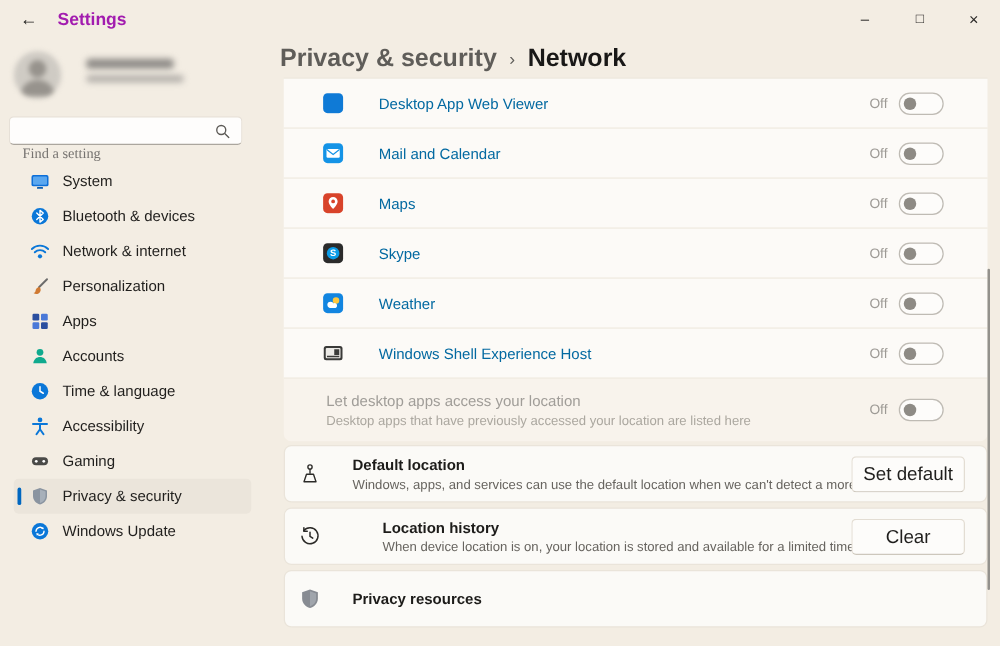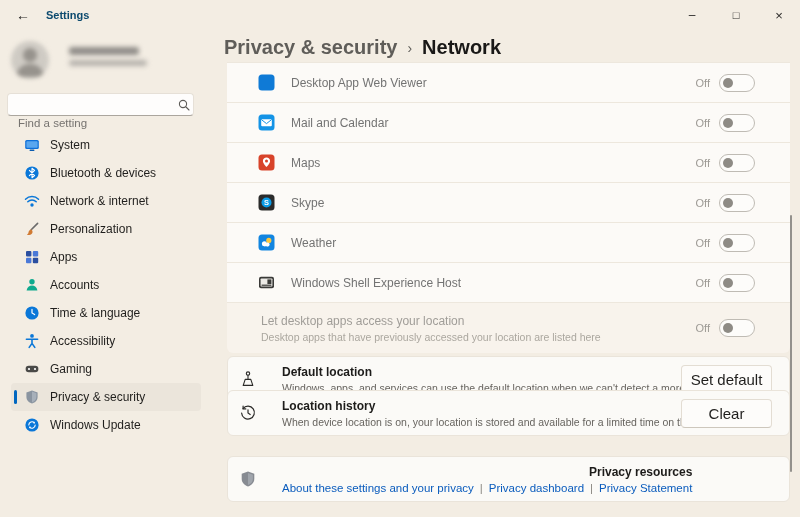--- a/index.html
+++ b/index.html
@@ -2,72 +2,72 @@
 <html><head>
 <meta charset="utf-8">
 <style>
   * { margin:0; padding:0; box-sizing:border-box; }
   html,body { width:800px; height:517px; overflow:hidden; }
   body { font-family:"Liberation Sans", sans-serif; background:#f3ede3; color:#1c1b1a; position:relative; }
 
   
   .titlebar { position:absolute; left:0; top:0; width:800px; height:30px; display:flex; align-items:center; }
   .back-btn { width:30px; height:22px; margin-left:8px; display:flex; align-items:center; justify-content:center; font-size:14px; color:#1c1b1a; border-radius:4px; }
-  .app-title { margin-left:8px; font-size:11px; font-weight:700; color:#0c4a6e; }
+  .app-title { margin-left:8px; font-size:14px; font-weight:700; color:#a21caf; }
   .win-controls { position:absolute; right:0; top:0; height:30px; display:flex; }
   .win-btn { width:44px; height:30px; display:flex; align-items:center; justify-content:center; font-size:12px; color:#2b2a28; }
   .win-btn.maxi { font-size:11px; }
   .win-btn.close { width:42px; font-size:13px; }
 
   
   .sidebar { position:absolute; left:0; top:30px; width:210px; height:487px; }
   .account { position:absolute; left:11px; top:11px; height:40px; display:flex; }
   .avatar { width:38px; height:38px; border-radius:50%; background:#cfcbc4; overflow:hidden; filter:blur(2px); }
   .blur-name { position:absolute; left:58px; top:6px; width:70px; height:8px; border-radius:3px; background:#8f8c88; filter:blur(2.5px); }
   .blur-email { position:absolute; left:58px; top:19px; width:78px; height:6px; border-radius:3px; background:#b5b1ac; filter:blur(2.5px); }
   .search-box { position:absolute; left:7px; top:63px; width:187px; height:23px; background:#fefdfc; border:1px solid #e6e0d7; border-bottom:1px solid #aba69e; border-radius:4px; display:flex; align-items:center; }
-  .search-box input { flex:1; border:none; outline:none; background:transparent; font-family:Liberation Sans, sans-serif; font-size:11.5px; color:#4c4a47; padding:0 6px 0 10px;margin-top:36px; }
+  .search-box input { flex:1; border:none; outline:none; background:transparent; font-family:Liberation Serif, serif; font-size:11.5px; color:#4c4a47; padding:0 6px 0 10px;margin-top:36px; }
   .search-box input::placeholder { color:#767370; }
   .search-glyph { margin-right:9px; display:flex; }
 
   .nav { position:absolute; left:11px; top:101px; width:190px; }
   .nav-item { position:relative; height:28px; display:flex; align-items:center; border-radius:4px; cursor:default; }
   .nav-item .nicon { width:16px; height:16px; margin-left:13px; display:flex; align-items:center; justify-content:center; }
   .nav-item .nlabel { margin-left:10px; font-size:12px; color:#201f1d; }
   .nav-item.selected { background:#ebe5db; }
   .nav-item.selected .sel-pill { position:absolute; left:3px; top:7px; width:3px; height:14px; border-radius:2px; background:#0067c0; }
 
   
   .main { position:absolute; left:227px; top:30px; width:563px; height:487px; }
   .breadcrumb { position:absolute; left:-3px; top:6px; font-size:20px; display:flex; align-items:baseline; }
   .crumb-parent { color:#5f5d59; font-weight:600; }
   .crumb-sep { color:#5f5d59; font-size:14px; margin:0 10px; position:relative; top:-1px; }
   .crumb-title { color:#191817; font-weight:700; }
 
   .app-list { position:absolute; left:0; top:32px; width:563px; border-top:1px solid #ede7dd; }
   .row { position:relative; height:40px; background:#fcfaf7; border-bottom:1px solid #ede7dd; display:flex; align-items:center; }
   .row .aicon { width:17px; height:17px; margin-left:31px; display:flex; }
-  .row .aname { margin-left:16px; font-size:12px; color:#737373; }
+  .row .aname { margin-left:28px; font-size:12px; color:#0369a1; }
   .row-right { position:absolute; right:35px; display:flex; align-items:center; }
   .off-label { font-size:11px; color:#9d9a95; margin-right:9px; }
   .toggle { width:36px; height:18px; border:1px solid #bfbbb4; border-radius:10px; background:#fdfcfa; position:relative; }
   .toggle .knob { position:absolute; left:3px; top:3px; width:10px; height:10px; border-radius:50%; background:#8e8b85; }
 
   .row.desktop-apps { height:50px; background:#f8f3ec; border-bottom:none; border-radius:0 0 6px 6px; align-items:center; }
   .desktop-apps .dtext { margin-left:34px; }
   .desktop-apps .dtitle { font-size:12px; color:#a09d98; }
   .desktop-apps .dsub { font-size:10.5px; color:#aba79f; margin-top:3px; }
 
   .card { position:absolute; left:0; width:563px; height:46px; background:#fbfaf7; border:1px solid #eae4da; border-radius:6px; display:flex; align-items:center; }
   .card .cicon { width:18px; height:18px; margin-left:11px; display:flex; flex-shrink:0; }
   .card .ctext { margin-left:25px; }
   .card .ctitle { font-size:12px; font-weight:700; color:#1d1c1a; }
   .card .csub { font-size:10.5px; color:#67645f; margin-top:3px; }
   .card .cbtn { position:absolute; right:17px; min-width:91px; height:29px; background:#fdfcfa; border:1px solid #e3ddd3; border-bottom-color:#cdc7bc; border-radius:4px; font-family:"Liberation Sans",sans-serif; font-size:15px; color:#201f1d; }
-  .card1 { top:326px; } .card2 { top:360px; } .card3 { top:426px;text-align:right; }
+  .card1 { top:326px; } .card2 { top:376px;gap:24px; } .card3 { top:426px;text-align:right; }
   .links-line { margin-top:3px; font-size:11.5px; }
   .plink { color:#0b5cbd; text-decoration:none; }
   .link-sep { color:#8a8781; margin:0 6px; }
 
   .scroll-thumb { position:absolute; left:790px; top:215px; width:2px; height:257px; background:#93918c; border-radius:1px; }
 </style>
 </head>
 <body>
 
 <div class="titlebar">
@@ -373,20 +373,17 @@
 
   <div class="card card3">
     <span class="cicon">
         <svg width="18" height="18" viewBox="0 0 18 18">
           <path d="M9 1.6l6.3 2.2v4.9c0 3.9-2.7 6.5-6.3 7.7-3.6-1.2-6.3-3.8-6.3-7.7V3.8z" fill="#878b92"></path>
           <path d="M9 3l4.9 1.8v4c0 3.1-2.1 5.2-4.9 6.3z" fill="#a0a5ac"></path>
         </svg>
       </span>
     <div class="ctext">
       <div class="ctitle">Privacy resources</div>
-      <div class="links-line">
-        <a href="#" class="plink">About these settings and your privacy</a><span class="link-sep">|</span><a href="#" class="plink">Privacy dashboard</a><span class="link-sep">|</span><a href="#" class="plink">Privacy Statement</a>
-      </div>
     </div>
   </div>
 </div>
 
 <div class="scroll-thumb"></div>
 
 </body></html>

